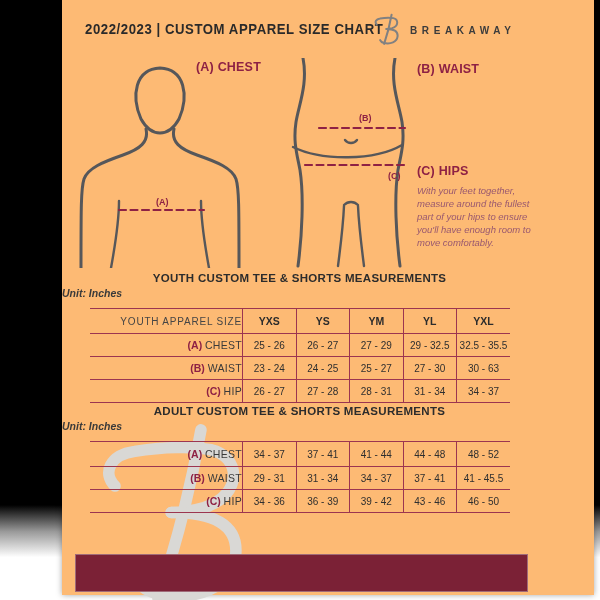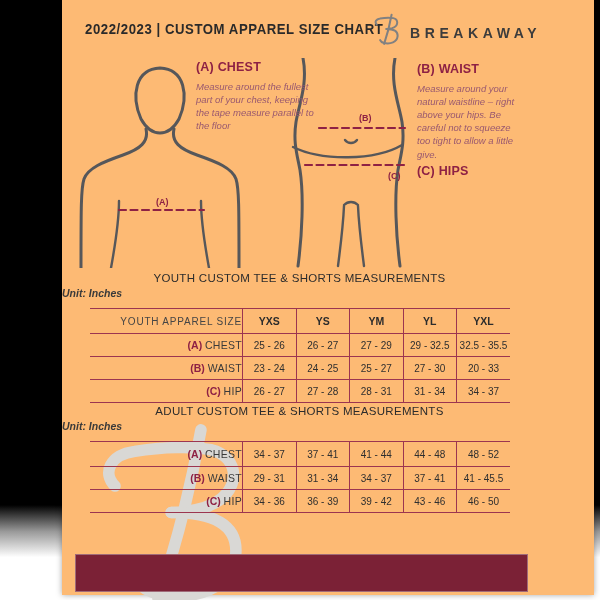--- a/index.html
+++ b/index.html
@@ -6,34 +6,34 @@
   .stage{position:relative;width:600px;height:600px;background:#000;overflow:hidden;
          font-family:"Liberation Sans", sans-serif;}
   .bg-bottom{position:absolute;left:0;top:505px;width:600px;height:95px;
              background:linear-gradient(180deg,#000 0%,#9a9a9a 28%,#ffffff 55%,#ffffff 100%);}
   .flyer{position:absolute;left:62px;top:0;width:532px;height:595px;background:#fdba74;
          box-shadow:0 0 6px rgba(0,0,0,.35);}
   
   .hd-title{position:absolute;left:23px;top:21px;font-size:14px;font-weight:bold;
             color:#2a2a2a;letter-spacing:.6px;transform:scaleX(.94);transform-origin:left;}
   .hd-logo{position:absolute;left:312px;top:13px;width:26px;height:32px;color:#818181;}
-  .hd-brand{position:absolute;left:348px;top:25px;font-size:14px;font-weight:bold;
+  .hd-brand{position:absolute;left:348px;top:25px;font-size:10px;font-weight:bold;
             color:#3c3c3c;letter-spacing:4.6px;}
   
   .fig{position:absolute;color:#56575a;}
   .fig path{fill:none;stroke:currentColor;stroke-width:3;stroke-linecap:round;}
   .fig path.thin{stroke-width:2.4;}
   .fig path.dash{stroke:#8e2144;stroke-width:2.2;stroke-dasharray:7 4.5;}
   .fig text{font-family:"Liberation Sans",sans-serif;font-size:9px;font-weight:bold;fill:#8e2144;}
   
   .guide-h{position:absolute;font-size:12.5px;font-weight:bold;color:#8e2144;letter-spacing:.2px;}
   .guide-p{position:absolute;font-size:9.5px;font-style:italic;line-height:1.38;color:#99586f;}
   
   .sec-title{position:absolute;left:0;width:475px;text-align:center;font-size:11.5px;
-             font-weight:normal;color:#2c2c2c;letter-spacing:.3px;}
+             font-weight:bold;color:#2c2c2c;letter-spacing:.3px;}
   .sec-unit{position:absolute;left:0;width:475px;text-align:left;font-size:10.5px;
             font-style:italic;font-weight:bold;color:#3a3a3a;}
   
   .tbl{position:absolute;left:28px;width:420px;}
   .tbl table{width:420px;border-collapse:collapse;table-layout:fixed;}
   .tbl td{border-bottom:1px solid #9c3550;padding:0;color:#2f2f2f;font-size:10px;
           text-align:center;height:22px;background:transparent;}
   .tbl tr:first-child td{border-top:1px solid #9c3550;height:24px;}
   .tbl td + td{border-left:1px solid #9c3550;margin-top:43px;}
   .tbl td.lblcol{width:140px;text-align:right;padding-left:12px;}
@@ -93,26 +93,25 @@
       <path class="thin" d="M 61,147 C 65,143 71,143 75,147"></path>
       <path class="thin" d="M 61,148 C 60,170 57,192 55,208"></path>
       <path class="thin" d="M 75,148 C 76,170 79,192 81,208"></path>
       <path class="dash" d="M 36,70 L 122,70"></path>
       <path class="dash" d="M 22,107 L 122,107"></path>
       <text x="76" y="63">(B)</text>
       <text x="105" y="121">(C)</text>
     </svg>
 
     <div class="guide-h" style="left:134px;top:60px">(A) CHEST</div>
-    <div class="guide-p" style="left:134px;top:80px;width:118px">Measure around the fullest part of your chest, keeping the tape measure parallel to the floor</div>
 
     <div class="guide-h" style="left:355px;top:62px">(B) WAIST</div>
-    <div class="guide-p" style="left:355px;top:82px;width:108px">Measure around your natural waistline – right above your hips. Be careful not to squeeze too tight to allow a little give.</div>
 
     <div class="guide-h" style="left:355px;top:164px">(C) HIPS</div>
+    <div class="guide-p" style="left:355px;top:184px;width:114px">With your feet together, measure around the fullest part of your hips to ensure you'll have enough room to move comfortably.</div>
 
     <div class="sec-title" style="top:272px">YOUTH CUSTOM TEE &amp; SHORTS MEASUREMENTS</div>
     <div class="sec-unit" style="top:287px">Unit: Inches</div>
 
     <div class="tbl" style="top:308px">
       <table>
         <tbody>
             <tr>
           <td class="lblcol sizehdr">YOUTH APPAREL SIZE</td>
           <td class="szname">YXS</td>
@@ -128,21 +127,21 @@
           <td>27 - 29</td>
           <td>29 - 32.5</td>
           <td>32.5 - 35.5</td>
         </tr>
         <tr>
           <td class="lblcol"><span class="rowkey">(B)</span> <span class="rowlbl">WAIST</span></td>
           <td>23 - 24</td>
           <td>24 - 25</td>
           <td>25 - 27</td>
           <td>27 - 30</td>
-          <td>20 - 33</td>
+          <td>30 - 63</td>
         </tr>
         <tr>
           <td class="lblcol"><span class="rowkey">(C)</span> <span class="rowlbl">HIP</span></td>
           <td>26 - 27</td>
           <td>27 - 28</td>
           <td>28 - 31</td>
           <td>31 - 34</td>
           <td>34 - 37</td>
         </tr>
       </tbody>

